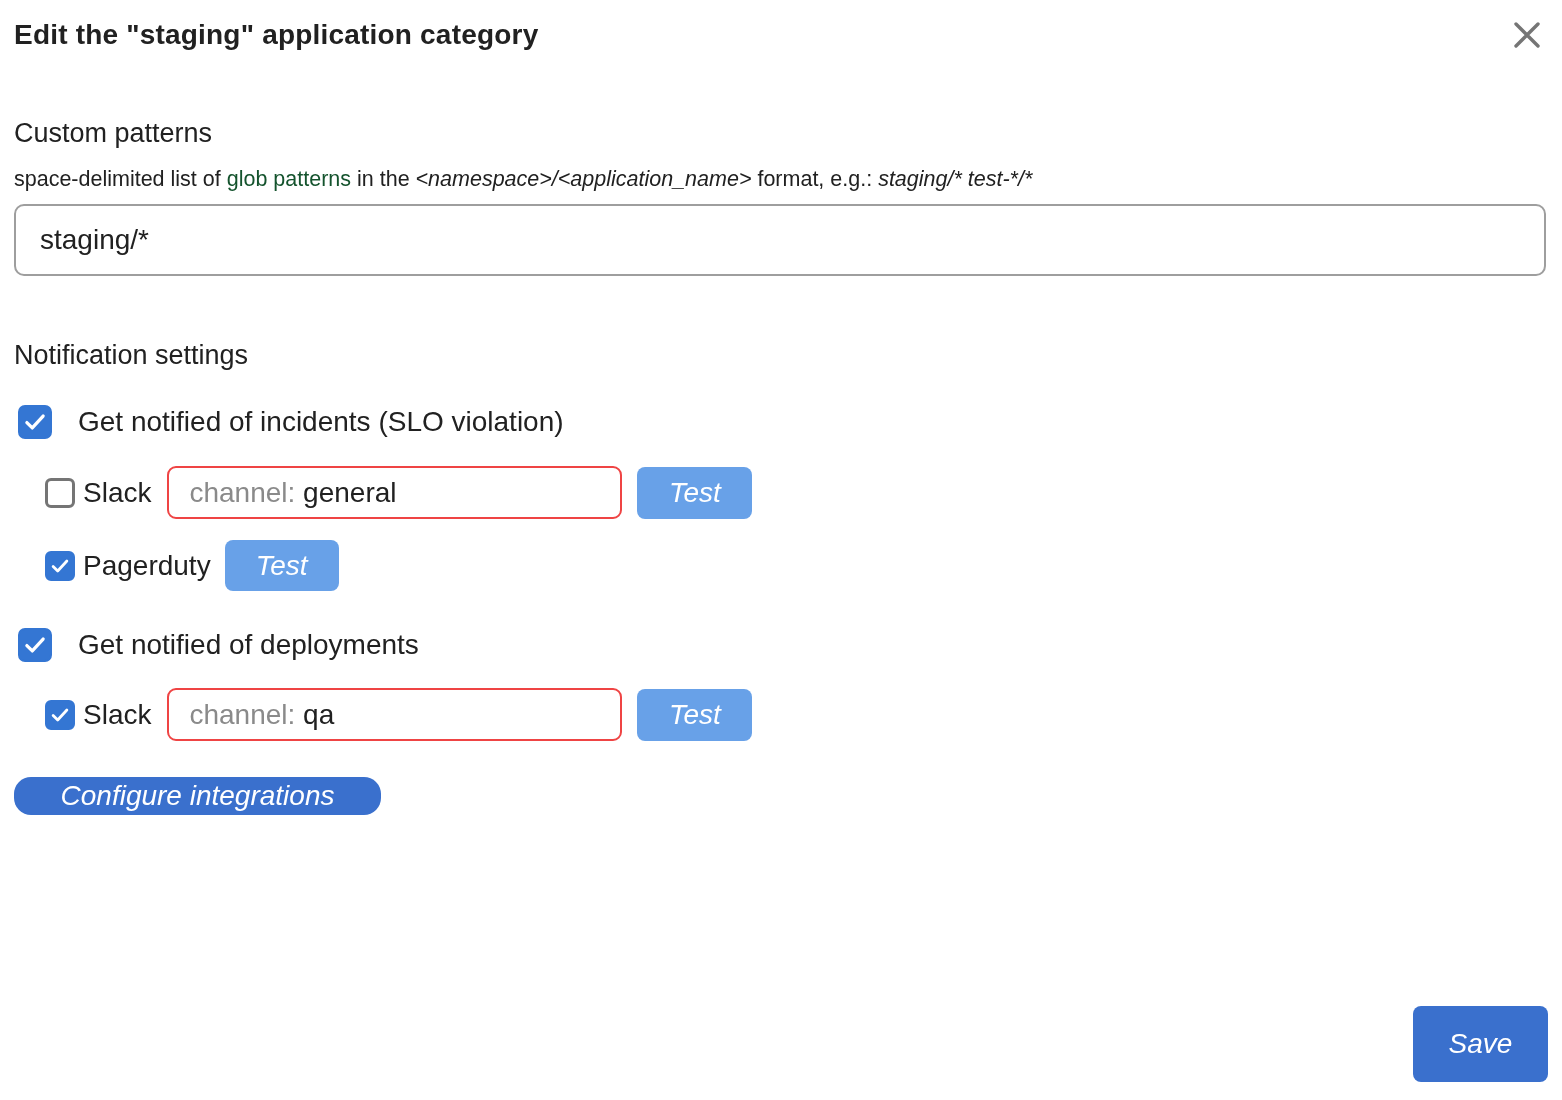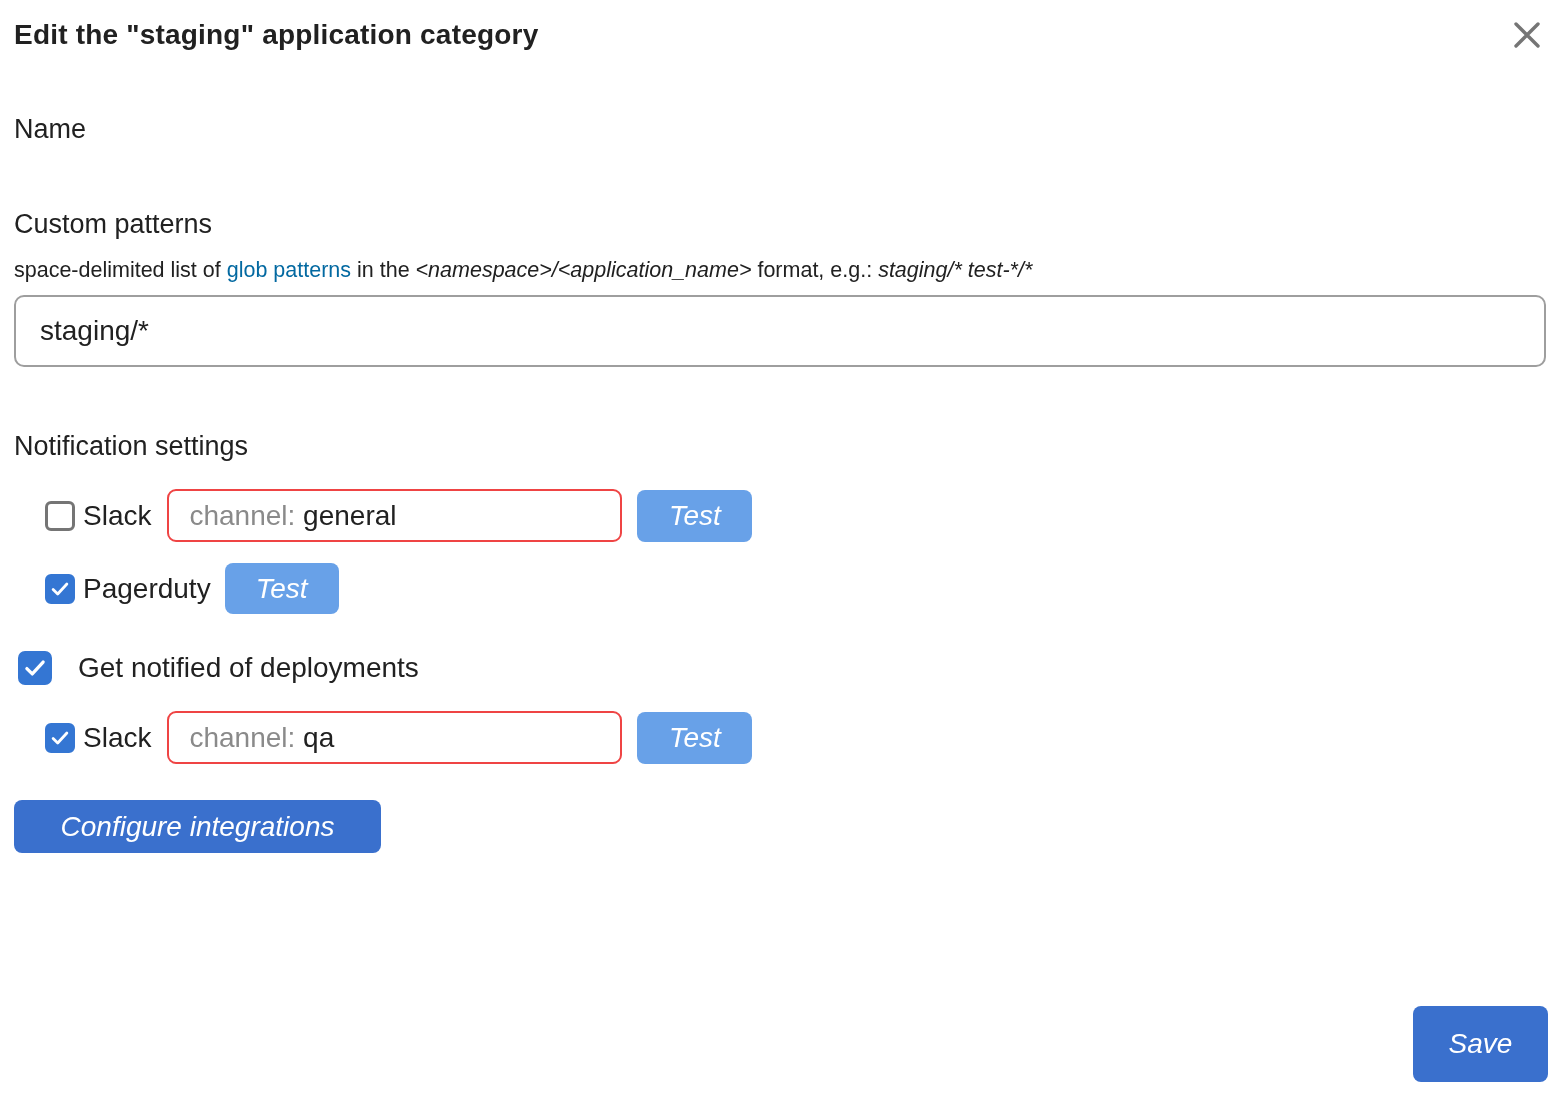--- a/index.html
+++ b/index.html
@@ -33,21 +33,21 @@
     margin-top: 15px;
     border: 2px solid #9e9e9e; border-radius: 10px;
     font-family: "Liberation Sans", sans-serif;
     font-size: 28px; color: #212121;
     padding: 0 24px; outline: none; background: #fff;
   }
   .text-input.patterns { height: 72px; margin-top: 12px; }
 
   
   .helper { margin-top: 17px; font-size: 21.5px; line-height: 26px; color: #212121; }
-  .helper a { color: #0369a1; text-decoration: none; cursor: pointer; }
+  .helper a { color: #14532d; text-decoration: none; cursor: pointer; }
   .helper .it { font-style: italic; }
 
   
   .checkbox {
     display: inline-flex; align-items: center; justify-content: center;
     width: 34px; height: 34px; border-radius: 7px; flex: none; cursor: pointer;
   }
   .checkbox[data-checked="true"]  { background: #3476d3; border: 2px solid #3476d3; }
   .checkbox[data-checked="false"] { background: #ffffff; border: 3px solid #757575; border-radius: 6px; }
   .checkbox svg { width: 26px; height: 26px; }
@@ -79,50 +79,57 @@
   
   .btn {
     font-family: "Liberation Sans", sans-serif;
     border: none; border-radius: 8px; cursor: pointer;
     color: #ffffff; font-size: 28px;
     display: inline-flex; align-items: center; justify-content: center; font-style: italic;
   }
   .btn-test { background: #68a1e8; width: 115px; height: 52px; margin-left: 15px; }
   .btn-test.pd { margin-left: 14px; width: 114px; height: 51px; }
   .btn-primary { background: #3a70cd; }
-  .btn-configure { width: 367px; height: 53px; margin-top: 36px; margin-left: 0; }
+  .btn-configure { width: 367px; height: 38px; margin-top: 36px; margin-left: 0; border-radius: 17px; }
   .btn-save { position: absolute; right: 14px; bottom: 18px; width: 135px; height: 76px; }
 </style>
 </head>
 <body>
 
 <div class="dialog">
 
   
   <div class="header">
     <h1 class="title">Edit the "staging" application category</h1>
     <button class="close-btn">
       <svg width="34" height="34" viewBox="0 0 34 34">
         <path d="M6 6 L28 28 M28 6 L6 28" stroke="#757575" stroke-width="3.4" stroke-linecap="round" fill="none"></path>
       </svg>
     </button>
   </div>
 
   
-  <div class="section-label label-name">Name</div>
 
   
   <div class="section-label label-patterns">Custom patterns</div>
   <div class="helper"><span>space-delimited list of </span><a>glob patterns</a><span> in the </span><span class="it">&lt;namespace&gt;/&lt;application_name&gt;</span><span> format, e.g.: </span><span class="it">staging/* test-*/*</span></div>
   <input class="text-input patterns" type="text" value="staging/*" style="">
 
   
   <div class="section-label label-notifications">Notification settings</div>
 
   
+  <div class="notif-row top">
+    <span class="checkbox" data-checked="true">
+      <svg viewBox="0 0 24 24">
+        <path d="M4.5 12.5 L9.5 17.5 L19.5 6.5" stroke="#ffffff" stroke-width="3" fill="none" stroke-linecap="round" stroke-linejoin="round"></path>
+      </svg>
+    </span>
+    <span class="row-label">Get notified of incidents (SLO violation)</span>
+  </div>
 
   <div class="sub-row row-slack-1">
     <span class="checkbox sm" data-checked="false">
       
     </span>
     <span class="row-label">Slack</span>
     <div class="channel-input" role="textbox">
       <span class="prefix">channel: </span><span class="value">general</span>
     </div>
     <button class="btn btn-test">Test</button>

